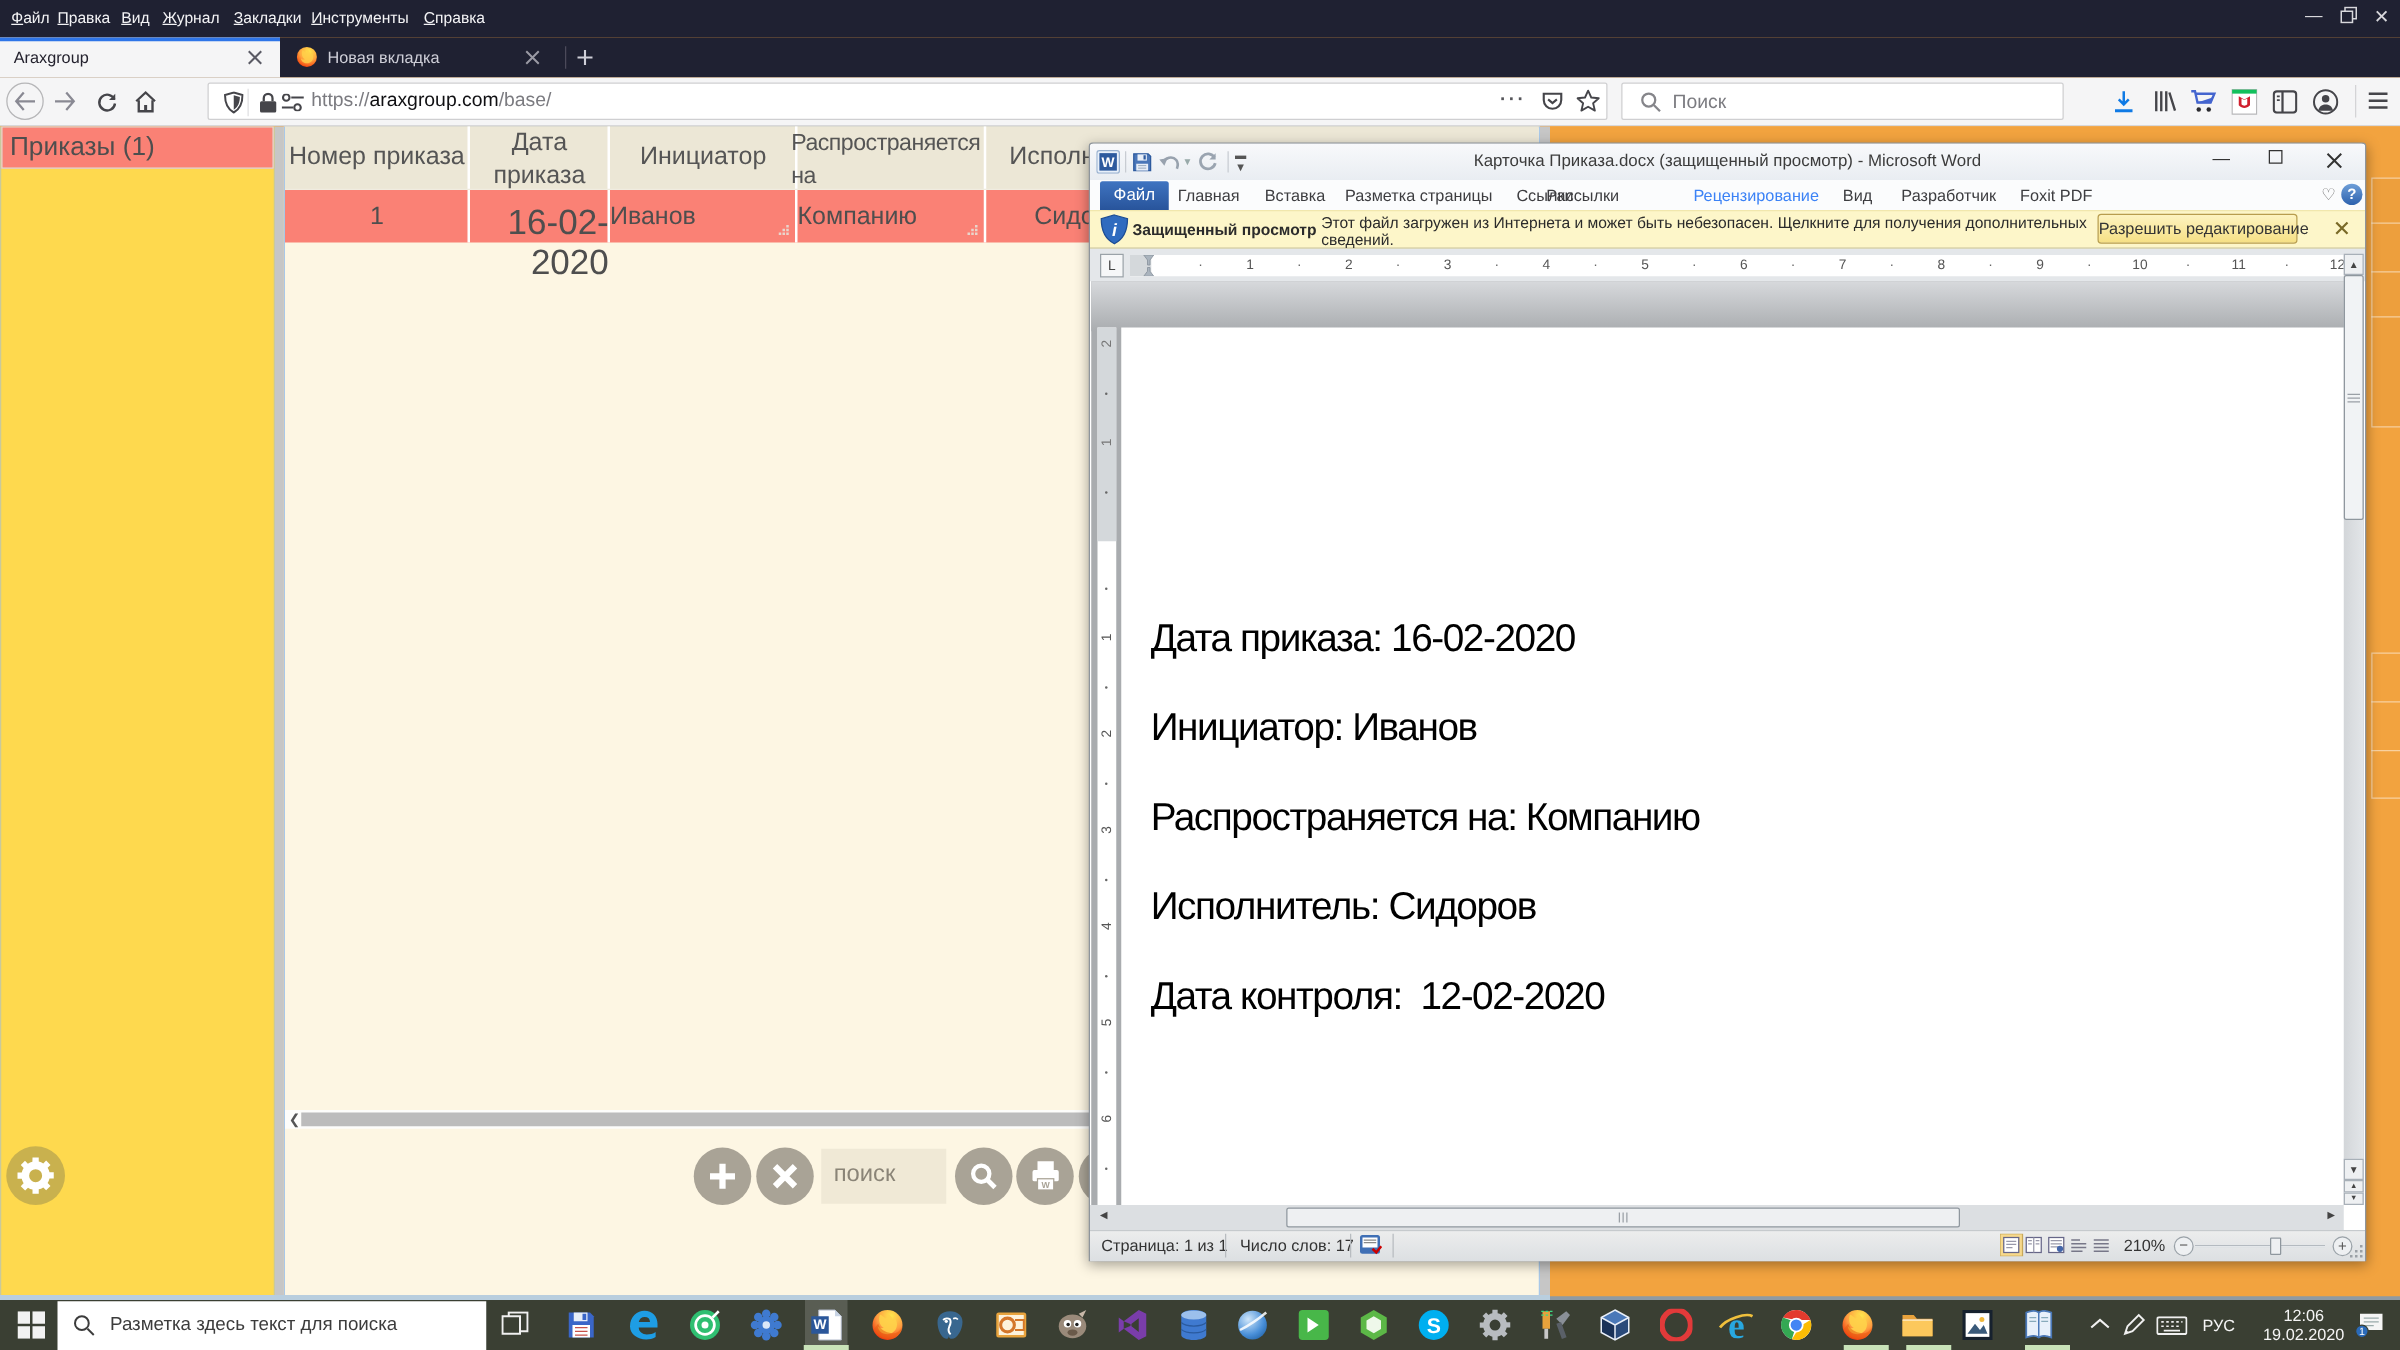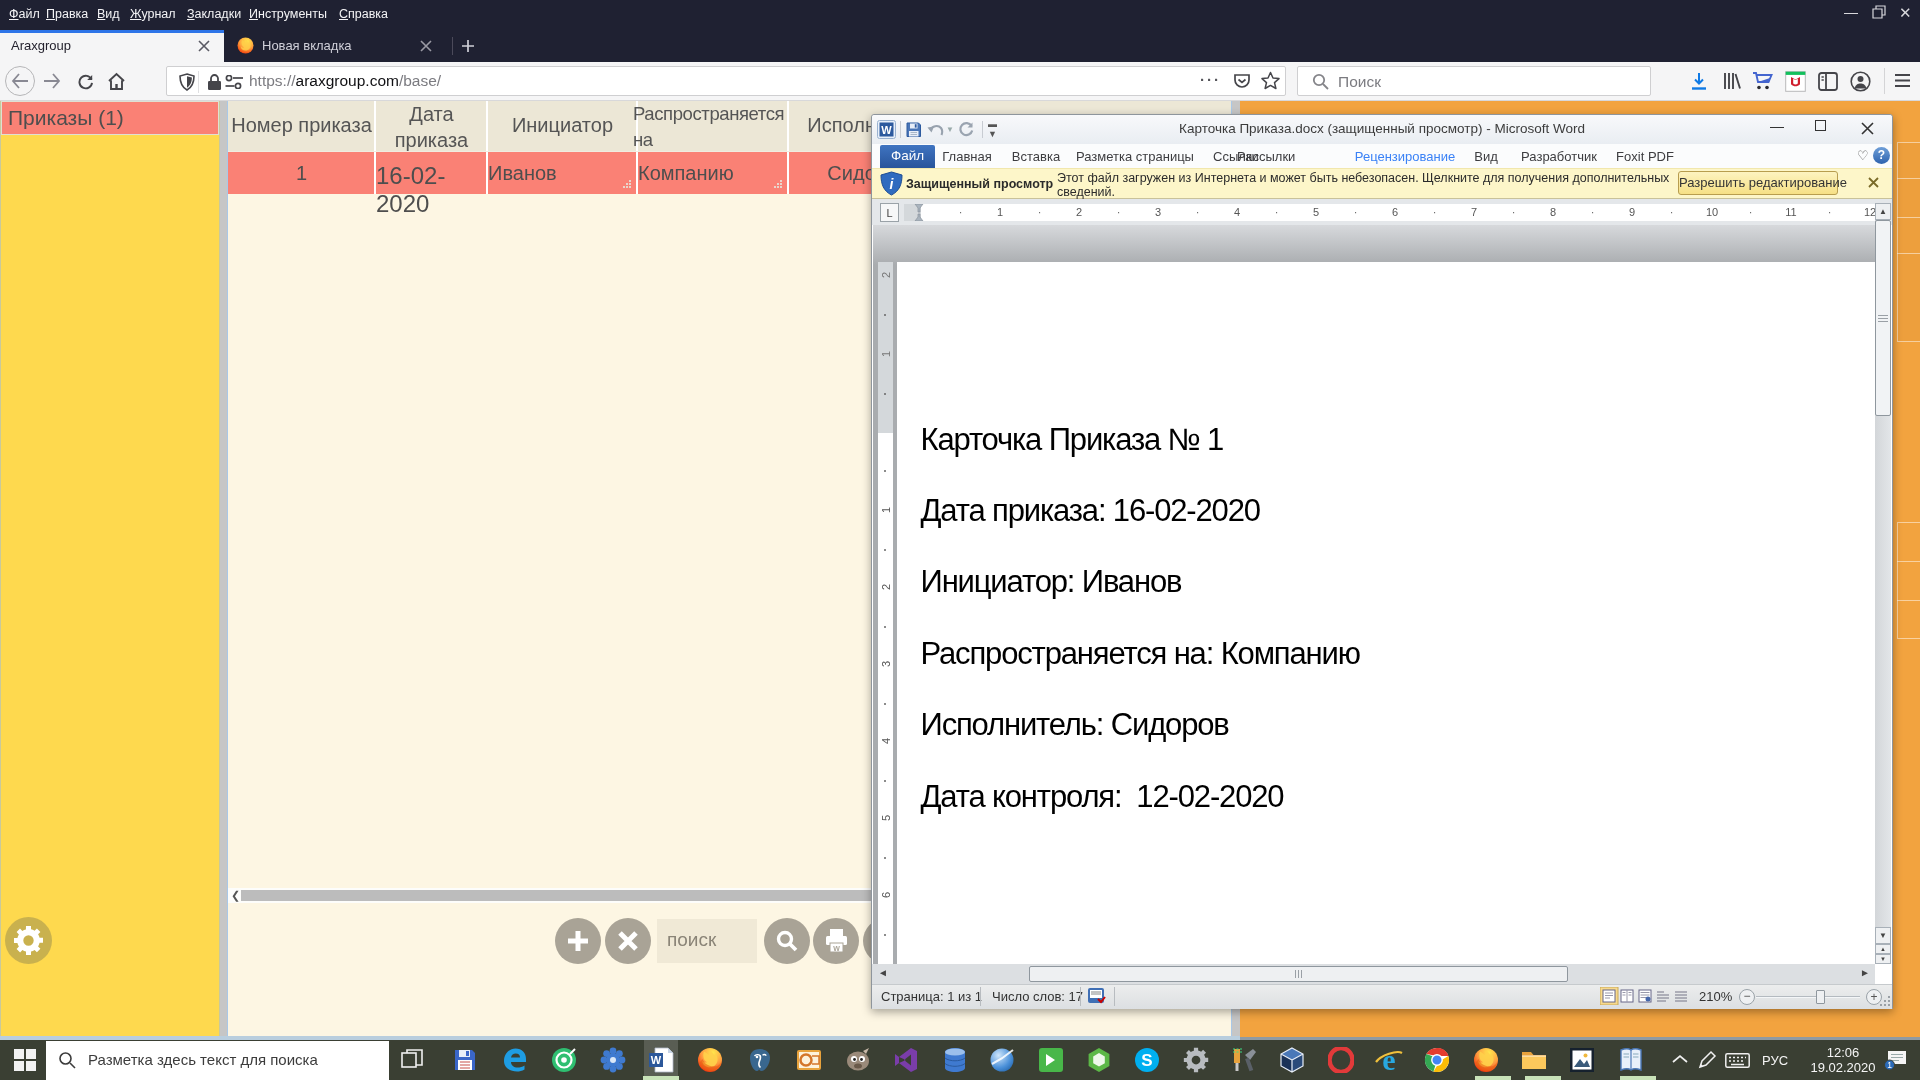--- a/index.html
+++ b/index.html
@@ -170,21 +170,21 @@
   <div class="a" style="left:787px;top:0;width:2px;height:93px;background:#fff"></div>
   <div class="a" style="left:228px;top:50px;width:1003px;height:1px;background:#f0ece0"></div>
 
   <div class="a" style="left:228px;top:13px;width:147px;text-align:center;font-size:20px;color:#555">Номер приказа</div>
   <div class="a" style="left:376px;top:0px;width:111px;text-align:center;font-size:20px;color:#555;line-height:26px;padding-top:0px">Дата<br>приказа</div>
   <div class="a" style="left:488px;top:13px;width:149px;text-align:center;font-size:20px;color:#555">Инициатор</div>
   <div class="a" style="left:633px;top:0px;width:160px;font-size:18.5px;letter-spacing:-0.4px;color:#555;line-height:26px">Распространяется<br>на</div>
   <div class="a" style="left:783px;top:13px;width:170px;text-align:center;font-size:20px;color:#555">Исполнитель</div>
 
   <div class="a" style="left:228px;top:61px;width:147px;text-align:center;font-size:20px;color:#4e4e4e">1</div>
-  <div class="a" style="left:376px;top:61px;width:111px;text-align:left;font-size:24px;color:#4e4e4e">16-02-2020</div>
+  <div class="a" style="left:376px;top:61px;width:111px;text-align:right;font-size:28px;color:#4e4e4e">16-02-2020</div>
   <div class="a" style="left:488px;top:61px;width:149px;font-size:20px;color:#4e4e4e">Иванов</div>
   <div class="a" style="left:638px;top:61px;width:150px;font-size:20px;color:#4e4e4e">Компанию</div>
   <div class="a" style="left:783px;top:61px;width:170px;text-align:center;font-size:20px;color:#4e4e4e">Сидоров</div>
 
   <svg class="a" style="left:622px;top:78px" width="10" height="10" viewBox="0 0 10 10">
       <g fill="#e9d5cc">
         <rect x="7" y="1" width="2" height="2"></rect>
         <rect x="7" y="4" width="2" height="2"></rect>
         <rect x="4" y="4" width="2" height="2"></rect>
         <rect x="7" y="7" width="2" height="2"></rect>
@@ -359,21 +359,20 @@
     <div class="a" style="left:11px;top:245px;width:2px;height:2px;background:#666;border-radius:50%"></div>
     <div class="a" style="left:11px;top:324px;width:2px;height:2px;background:#666;border-radius:50%"></div>
     <div class="a" style="left:11px;top:401px;width:2px;height:2px;background:#666;border-radius:50%"></div>
     <div class="a" style="left:11px;top:478px;width:2px;height:2px;background:#666;border-radius:50%"></div>
     <div class="a" style="left:11px;top:555px;width:2px;height:2px;background:#666;border-radius:50%"></div>
     <div class="a" style="left:11px;top:632px;width:2px;height:2px;background:#666;border-radius:50%"></div>
     <div class="a" style="left:11px;top:709px;width:2px;height:2px;background:#666;border-radius:50%"></div>
 
     <div class="a" style="left:24px;top:37px;width:980px;height:702px;background:#fff"></div>
 
-    <div class="a" style="left:47.5px;top:196.6px;font-size:31px;letter-spacing:-1.15px;color:#000">Карточка Приказа № 1</div>
     <div class="a" style="left:47.5px;top:268px;font-size:31px;letter-spacing:-1.15px;color:#000">Дата приказа: 16-02-2020</div>
     <div class="a" style="left:47.5px;top:339.4px;font-size:31px;letter-spacing:-1.15px;color:#000">Инициатор: Иванов</div>
     <div class="a" style="left:47.5px;top:410.8px;font-size:31px;letter-spacing:-1.15px;color:#000">Распространяется на: Компанию</div>
     <div class="a" style="left:47.5px;top:482.2px;font-size:31px;letter-spacing:-1.15px;color:#000">Исполнитель: Сидоров</div>
     <div class="a" style="left:47.5px;top:553.6px;font-size:31px;letter-spacing:-1.15px;color:#000">Дата контроля:&nbsp; 12-02-2020</div>
   </div>
 
   <div class="a" style="left:1003px;top:88px;width:16px;height:761px;background:linear-gradient(90deg,#d3d6d9,#e3e6e9)"></div>
   <div class="a" style="left:1003px;top:88px;width:16px;height:17px;background:#eef0f2;border:1px solid #a8b0b8;font-size:8px;color:#444;text-align:center;line-height:15px">▲</div>
   <div class="a" style="left:1003px;top:105px;width:16px;height:196px;background:#f1f3f5;border:1px solid #8f979e;border-radius:2px"></div>

